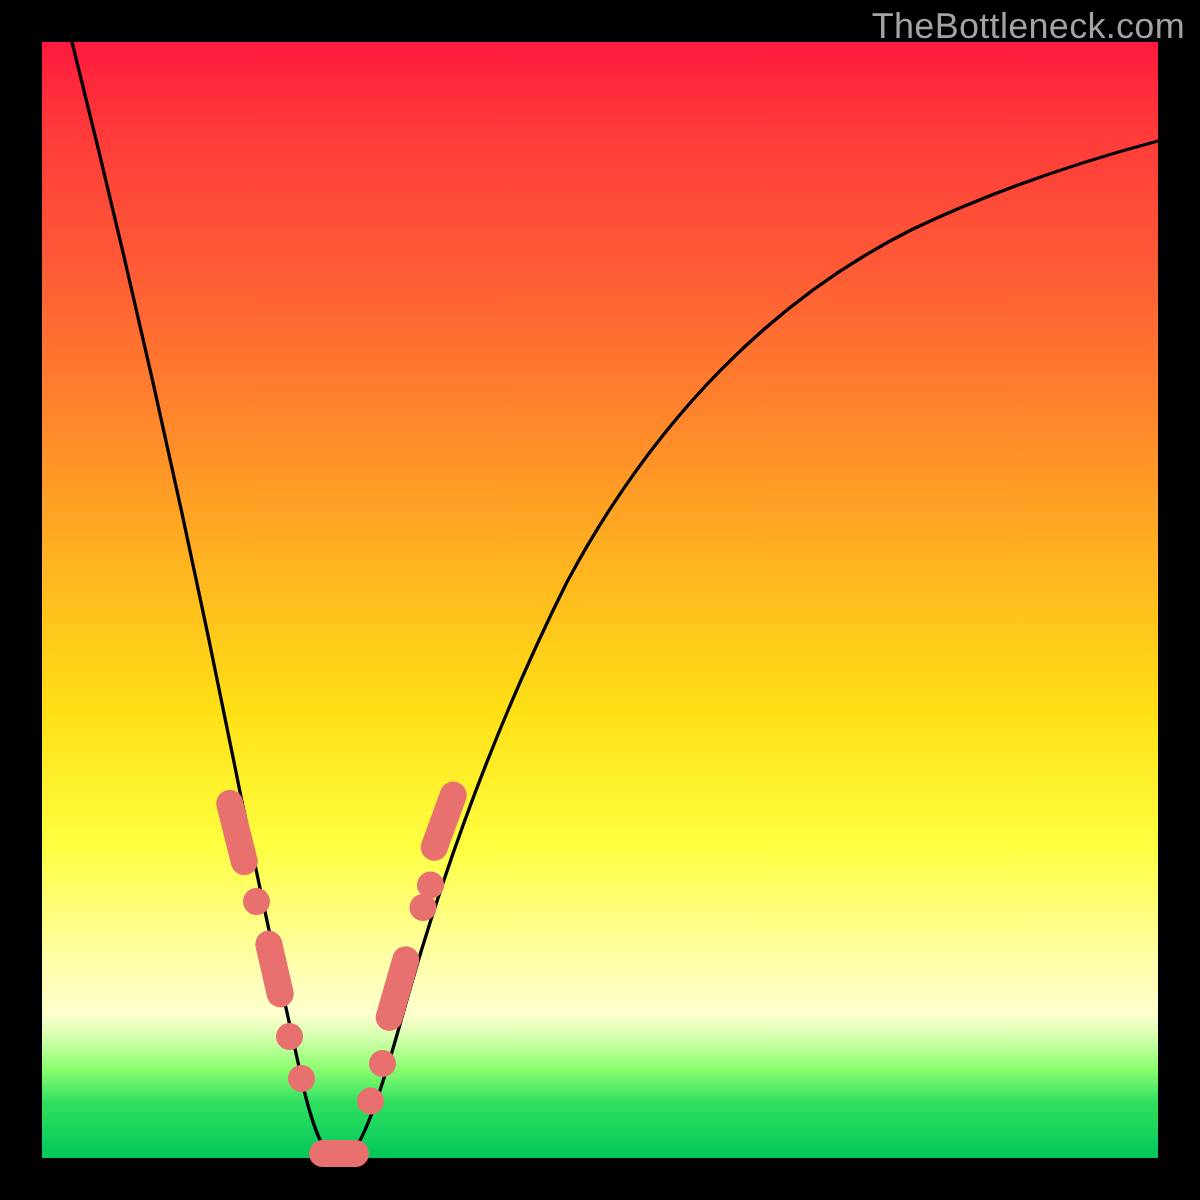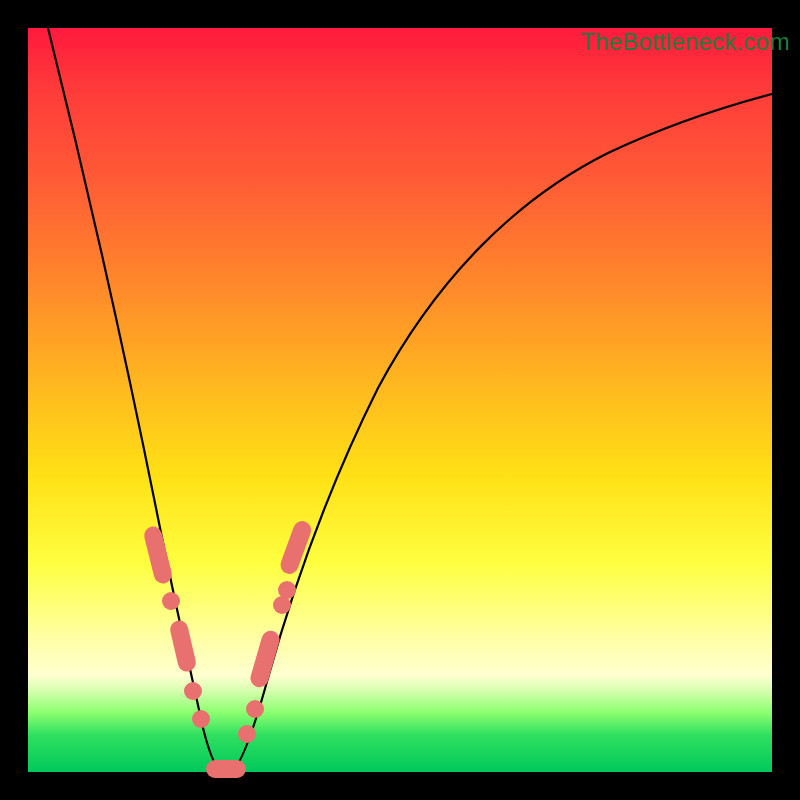--- a/index.html
+++ b/index.html
@@ -41,26 +41,25 @@
         #d8ffb0 89%,
         #8cff70 92%,
         #30e060 95%,
         #00c85a 100%
       );
   }
   .watermark {
     position: absolute;
     top: 4px;
     right: 10px;
-    color: #15803d;
+    color: #a3a3a3;
     font-size: 24px;
     font-weight: 400;
     letter-spacing: 0.2px;
     user-select: none;
-    margin-top: 24px;
   }
   svg.curve {
     position: absolute;
     left: 0;
     top: 0;
     width: 744px;
     height: 744px;
     overflow: visible;
   }
   .curve-path {

